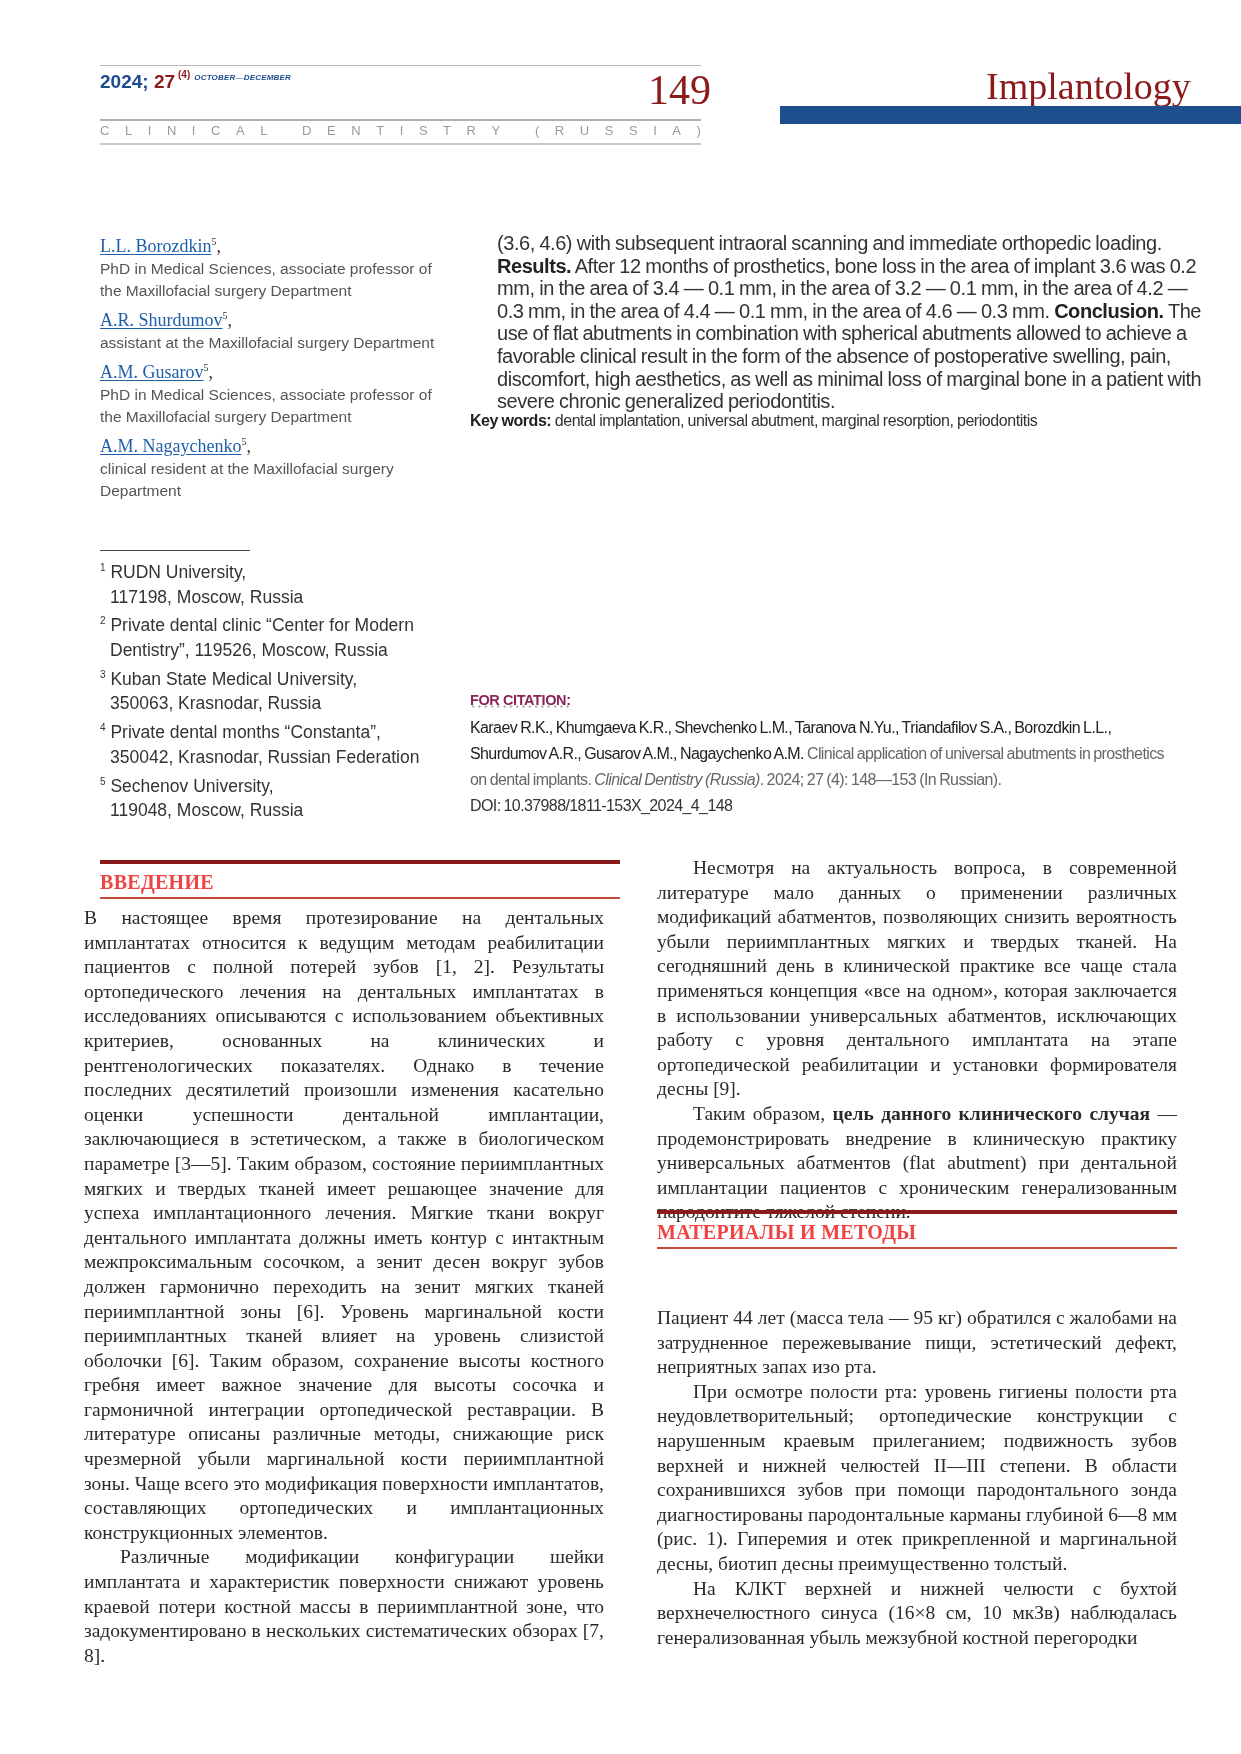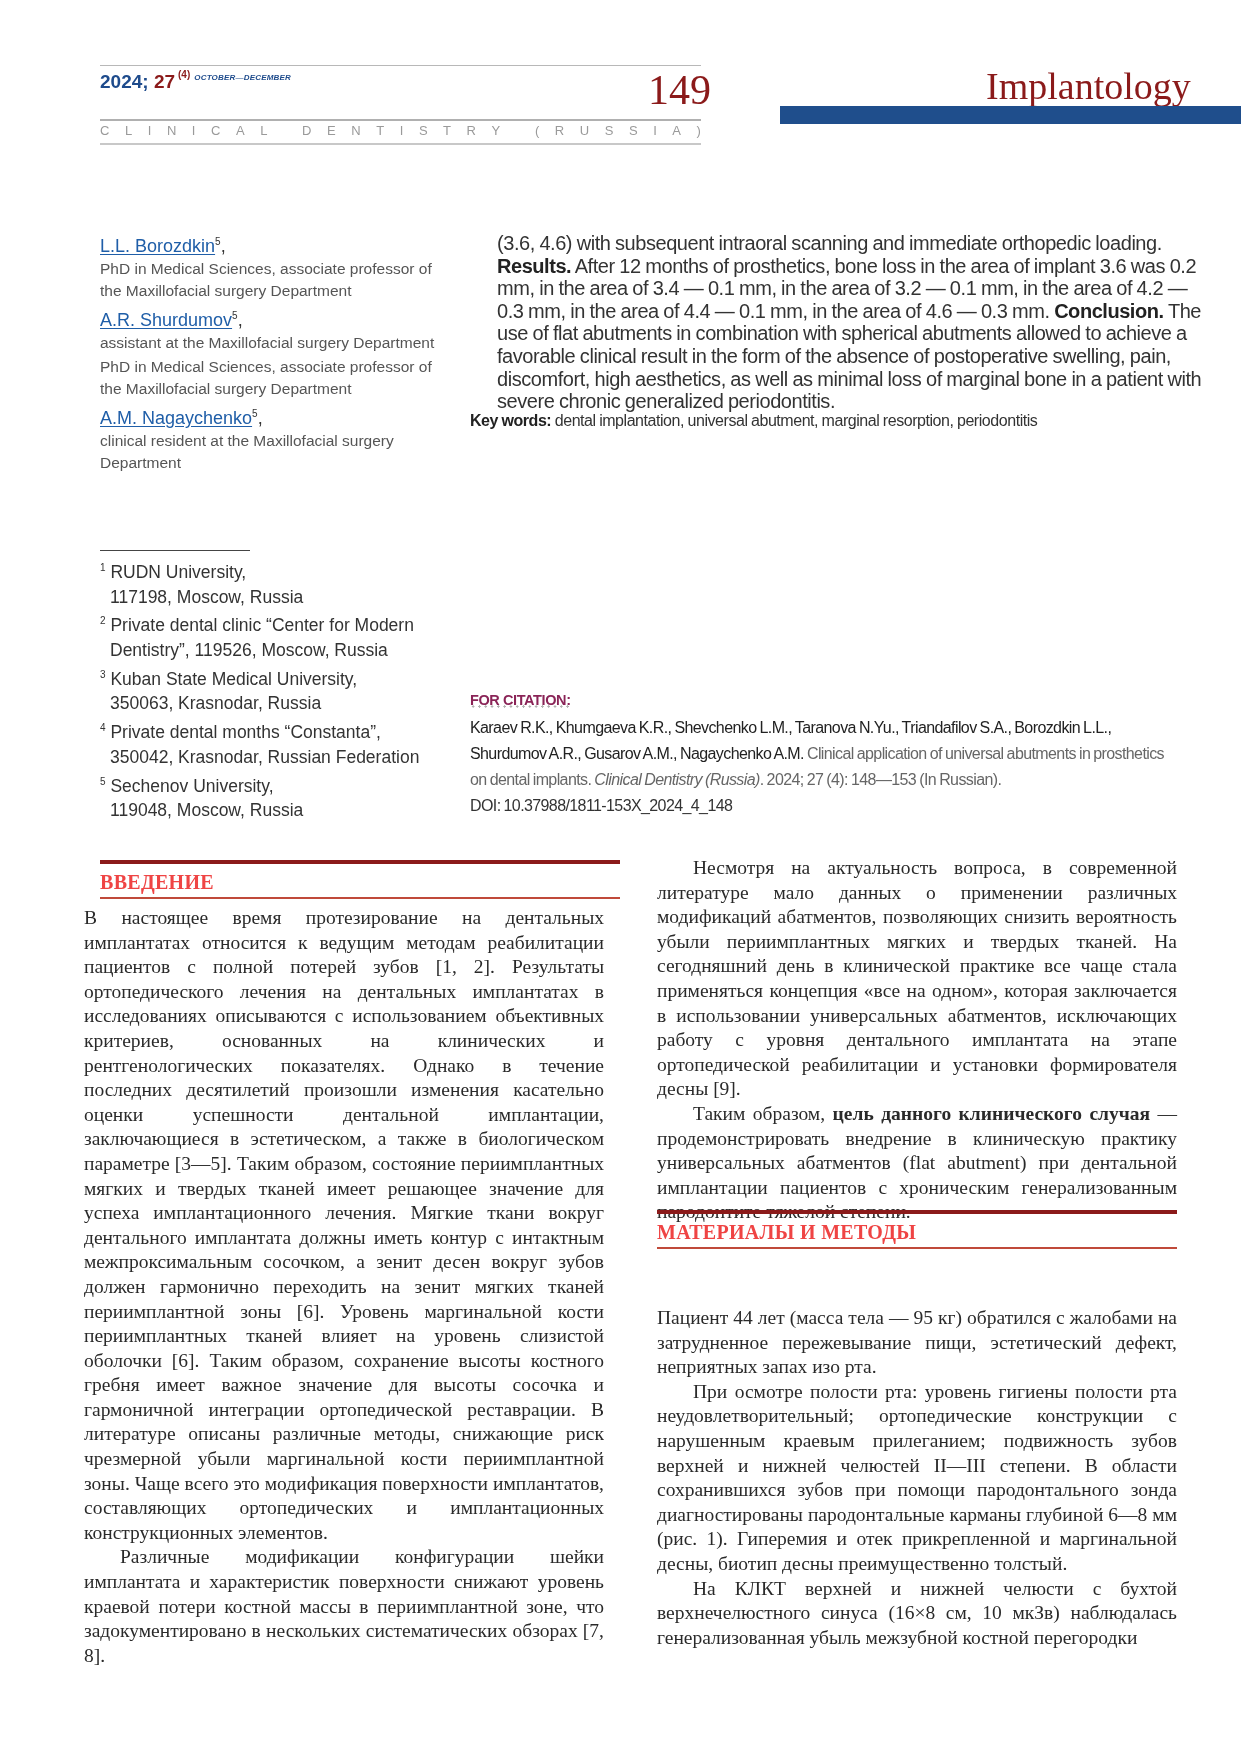--- a/index.html
+++ b/index.html
@@ -14,21 +14,21 @@
   .hdr-page { position:absolute; left:648px; top:66px; font-family:"Liberation Serif", serif; font-size:42px; color:#8b1a1a; }
   .hdr-midline { position:absolute; left:100px; top:119px; width:601px; height:2px; background:#b0b0b0; }
   .hdr-journal { position:absolute; left:100px; top:123px; width:601px; font-family:"Liberation Sans", sans-serif; font-size:13px; color:#9a9a9a; letter-spacing:0; display:flex; justify-content:space-between; }
   .hdr-journal span { display:inline-block; }
   .hdr-botline { position:absolute; left:100px; top:143px; width:601px; height:2px; background:#c8c8c8; }
   .hdr-section { position:absolute; left:986px; top:64px; font-family:"Liberation Serif", serif; font-size:38px; color:#8b1a1a; }
   .hdr-bar { position:absolute; left:780px; top:106px; width:461px; height:18px; background:#1f4e8c; }
 
   
   .authors { position:absolute; left:100px; top:230px; width:340px; font-family:"Liberation Sans", sans-serif; }
-  .author-name { font-size:18px; color:#1f5ea8; line-height:24px; }
+  .author-name { font-size:18px; color:#1f5ea8; line-height:24px;font-family:Liberation Serif, serif; }
   .author-name a { color:#1f5ea8; text-decoration:underline; text-underline-offset:2px; }
   .author-name sup { font-size:10px; color:#333; }
   .author-name .comma { color:#333; }
   .author-role { font-size:15.5px; color:#555; line-height:22px; margin-bottom:2px; }
 
   .aff-rule { position:absolute; left:100px; top:550px; width:150px; height:1px; background:#444; }
   .affs { position:absolute; left:100px; top:556px; width:340px; font-family:"Liberation Sans", sans-serif; font-size:17.5px; color:#333; line-height:24.8px; }
   .aff { padding-left:10px; text-indent:-10px; }
   .aff sup { font-size:10px; }
 
@@ -105,20 +105,21 @@
 <div class="authors">
   <div>
     <div class="author-name"><a>L.L. Borozdkin</a><sup>5</sup><span class="comma">,</span></div>
     <div class="author-role">PhD in Medical Sciences, associate professor of the Maxillofacial surgery Department</div>
   </div>
   <div>
     <div class="author-name"><a>A.R. Shurdumov</a><sup>5</sup><span class="comma">,</span></div>
     <div class="author-role">assistant at the Maxillofacial surgery Department</div>
   </div>
   <div>
+    <div class="author-name"><a>A.M. Gusarov</a><sup>5</sup><span class="comma">,</span></div>
     <div class="author-role">PhD in Medical Sciences, associate professor of the Maxillofacial surgery Department</div>
   </div>
   <div>
     <div class="author-name"><a>A.M. Nagaychenko</a><sup>5</sup><span class="comma">,</span></div>
     <div class="author-role">clinical resident at the Maxillofacial surgery Department</div>
   </div>
 </div>
 
 <div class="aff-rule"></div>
 <div class="affs">

